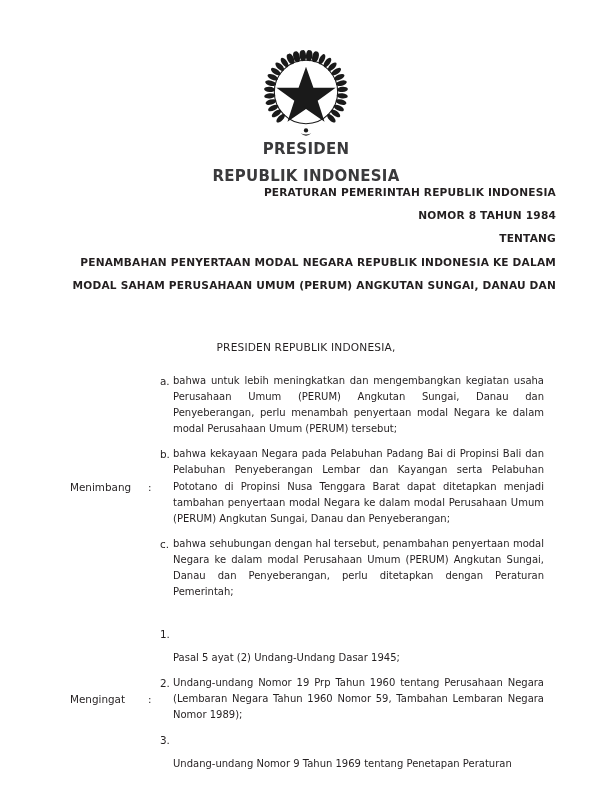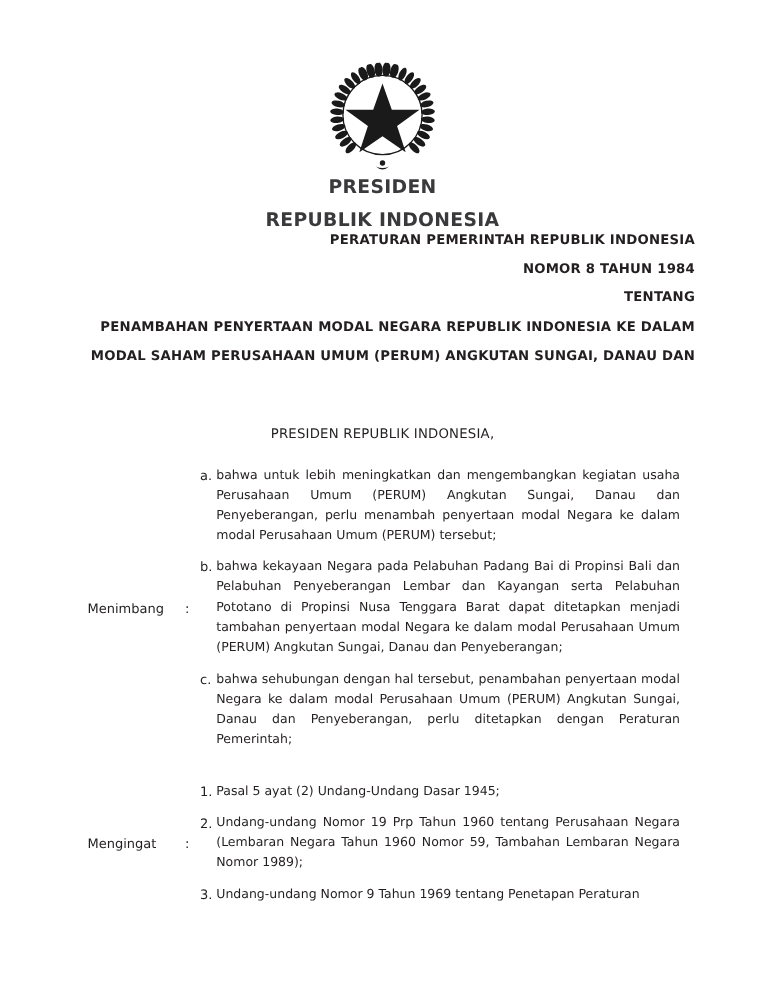--- a/index.html
+++ b/index.html
@@ -128,20 +128,21 @@
     flex: 1 1 auto;
     font-size: 10px;
     line-height: 16.1px;
     color: #231f20;
     text-align: justify;
     text-justify: inter-word;
     hyphens: none;
   }
   .item-text.nojustify {
     text-align: left;
+    margin-top: 24px;
   }
 </style>
 </head>
 <body>
 
 <div class="page">
 
   <div class="emblem-block">
     <svg class="emblem-svg" viewBox="0 0 200 200" aria-hidden="true">
       <g fill="#1a1a1a">

